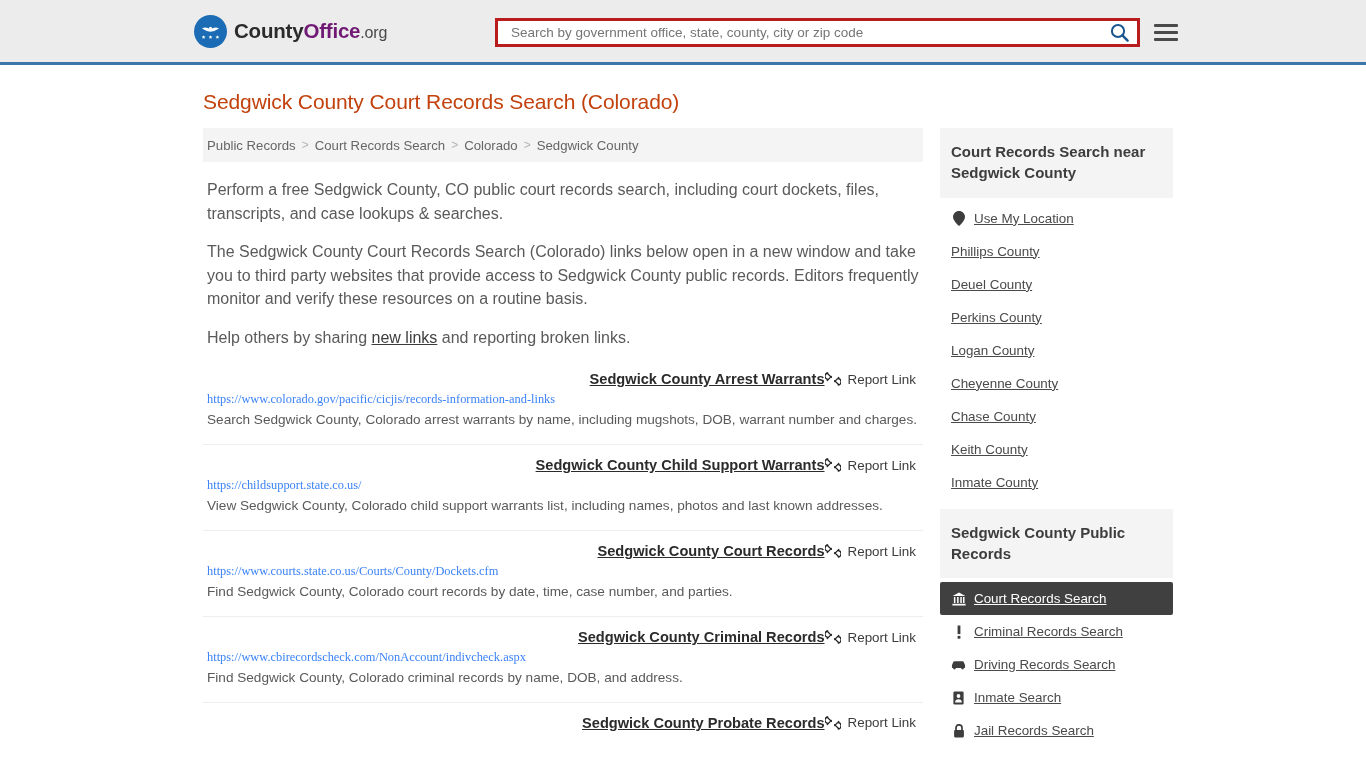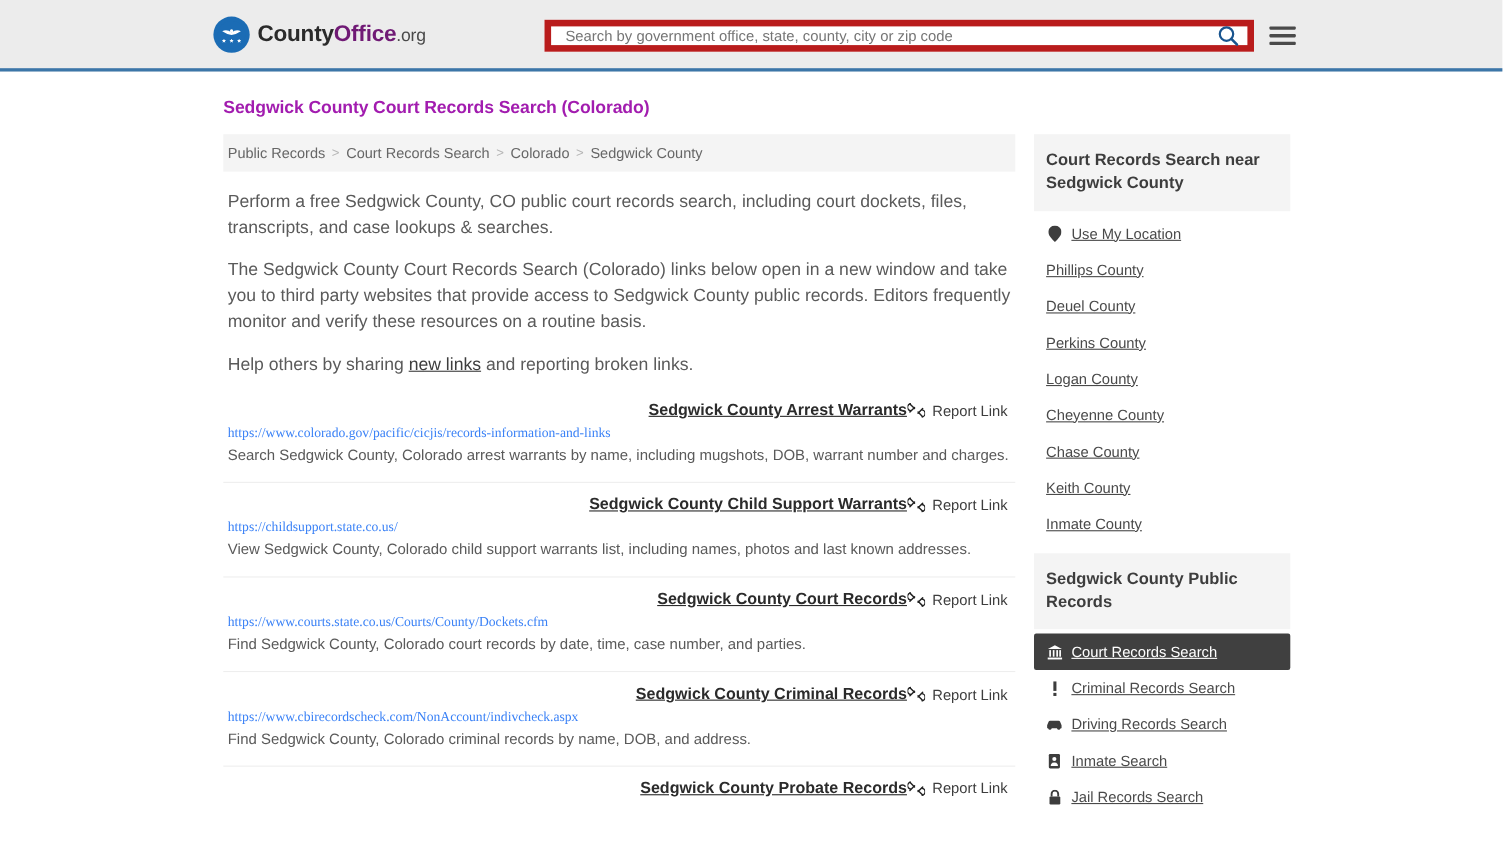--- a/index.html
+++ b/index.html
@@ -51,21 +51,21 @@
     left: 495px;
     top: 18px;
     display: flex;
     align-items: center;
     gap: 14px;
   }
   .search-box {
     width: 645px;
     height: 29px;
     background: #fff;
-    border: 6px solid #b91c1c;
+    border: 3px solid #b91c1c;
     display: flex;
     align-items: center;
     padding: 0 8px 0 11px;
   }
   .search-box input {
     flex: 1;
     border: none;
     outline: none;
     font-size: 13.5px;
     color: #757575;
@@ -88,23 +88,23 @@
     border-radius: 1px;
   }
 
   
   .page {
     padding: 0;
     position: relative;
   }
   .page-title {
     margin: 25px 0 0 203px;
-    font-size: 16px;
-    font-weight: bold;
-    color: #a21caf;
+    font-size: 21px;
+    font-weight: normal;
+    color: #c2410c;
     letter-spacing: -0.1px;
   }
   .content-row {
     display: flex;
     margin-top: 14px;
     padding-left: 203px;
     gap: 17px;
   }
   .main-col { width: 720px; flex: 0 0 720px; }
   .side-col { width: 233px; flex: 0 0 233px; }

